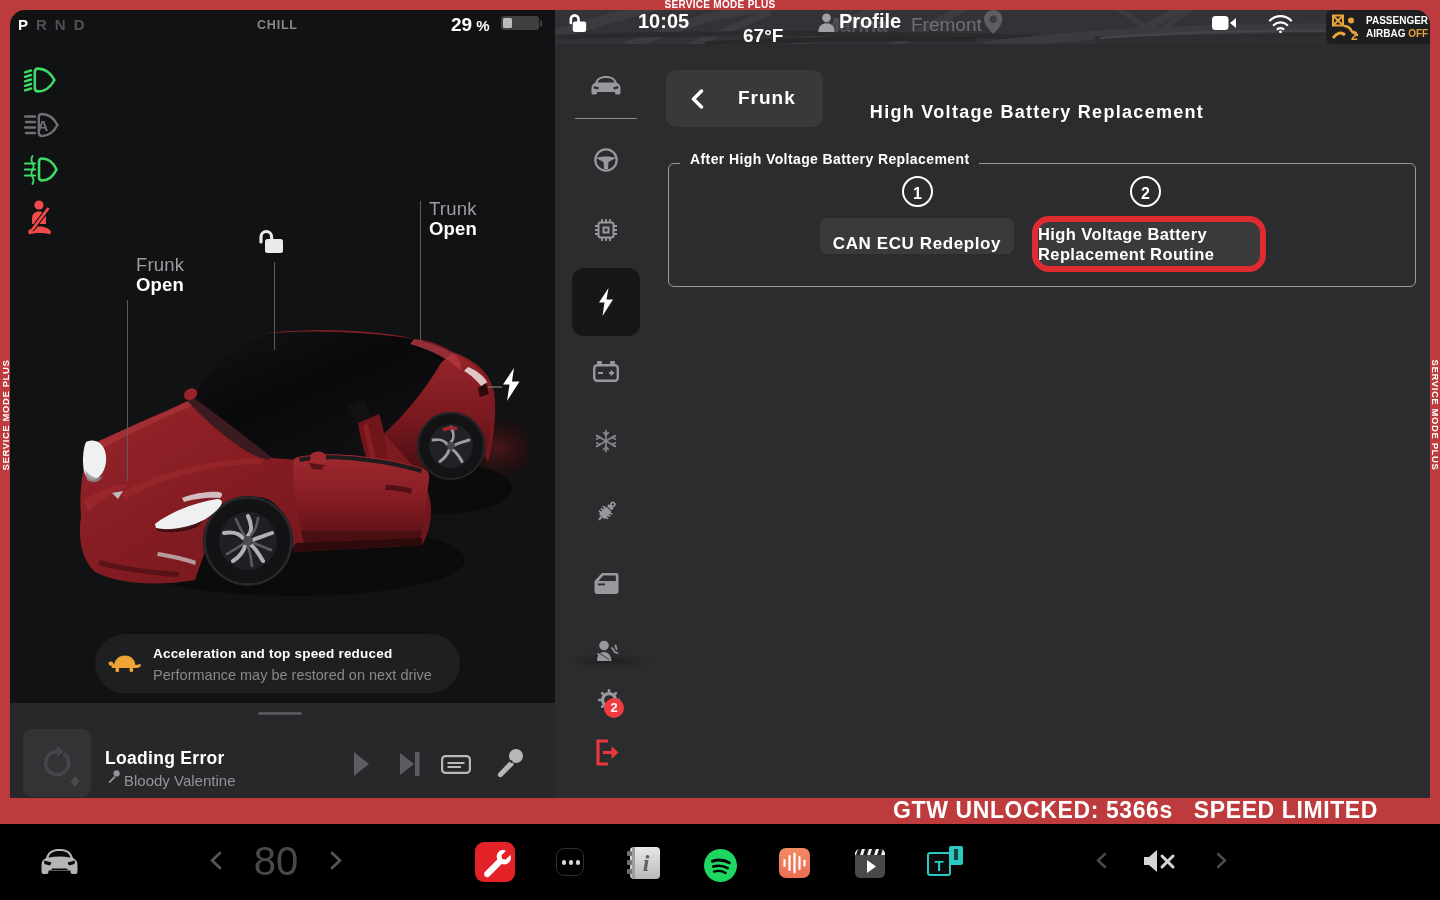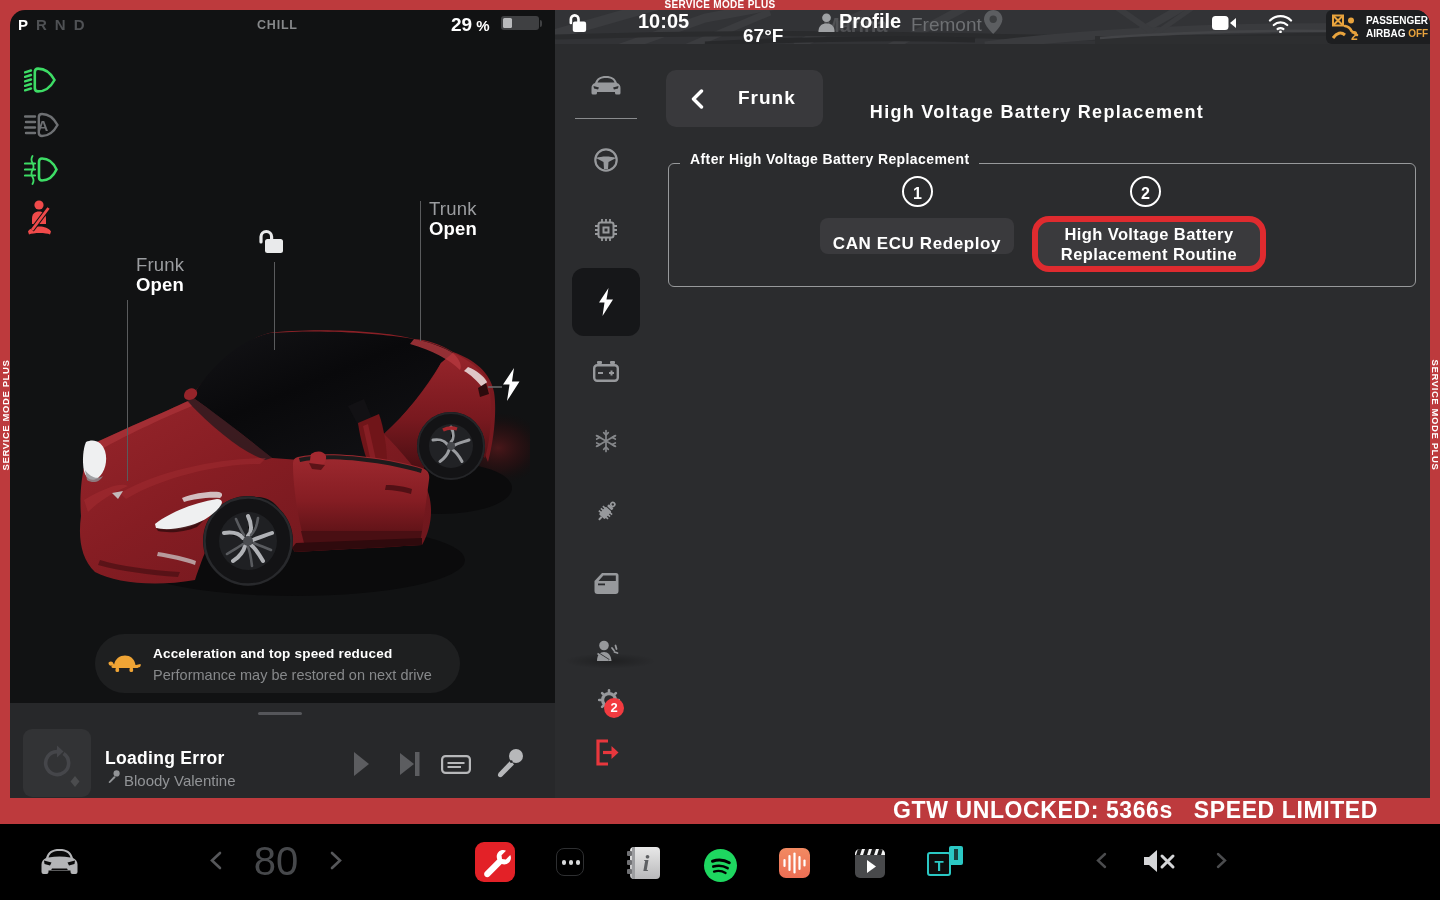--- a/index.html
+++ b/index.html
@@ -55,21 +55,21 @@
   #navsel{position:absolute;left:17px;top:258px;width:68px;height:68px;background:#161719;border-radius:12px;}
   #navdiv{position:absolute;left:20px;top:108px;width:62px;height:1px;background:#8a8c8e;}
 
   #backbtn{position:absolute;left:111px;top:60px;width:157px;height:57px;background:#39393c;border-radius:10px;color:#fff;}
   #backbtn .bk{position:absolute;left:72px;top:17px;font-size:19px;font-weight:bold;letter-spacing:1px;}
   #title{position:absolute;left:182px;top:92px;width:600px;text-align:center;font-size:18px;font-weight:bold;color:#fff;letter-spacing:1.3px;}
   #fieldset{position:absolute;left:113px;top:153px;width:748px;height:124px;border:1px solid #97999b;border-radius:6px;}
   #legend{position:absolute;left:125px;top:141px;background:#2b2c2e;padding:0 10px;font-size:14px;font-weight:bold;color:#fff;letter-spacing:.4px;}
   .numc{position:absolute;top:166px;width:31px;height:31px;border:2px solid #fff;border-radius:50%;color:#fff;text-align:center;line-height:31px;font-size:16px;font-weight:bold;}
   #btn-can{position:absolute;left:265px;top:208px;width:194px;height:36px;background:#3a3a3d;border-radius:8px;color:#fff;text-align:center;line-height:52px;font-size:17px;font-weight:bold;letter-spacing:.6px;}
-  #btn-hv{position:absolute;left:477px;top:206px;width:234px;height:56px;border-radius:17px;border:6px solid #df2b2f;background:#3a3a3d;color:#fff;text-align:center;font-size:16.5px;font-weight:bold;letter-spacing:.4px;line-height:19.5px;padding-top:3px;}
+  #btn-hv{position:absolute;left:477px;top:206px;width:234px;height:56px;border-radius:17px;border:6px solid #df2b2f;background:#3a3a3d;color:#fff;text-align:left;font-size:16.5px;font-weight:bold;letter-spacing:.4px;line-height:19.5px;padding-top:3px;}
 
   
   .bb{position:absolute;}
 </style>
 </head>
 <body>
 <div id="screen">
   <div id="redframe"></div>
 
   <div id="leftpanel">

